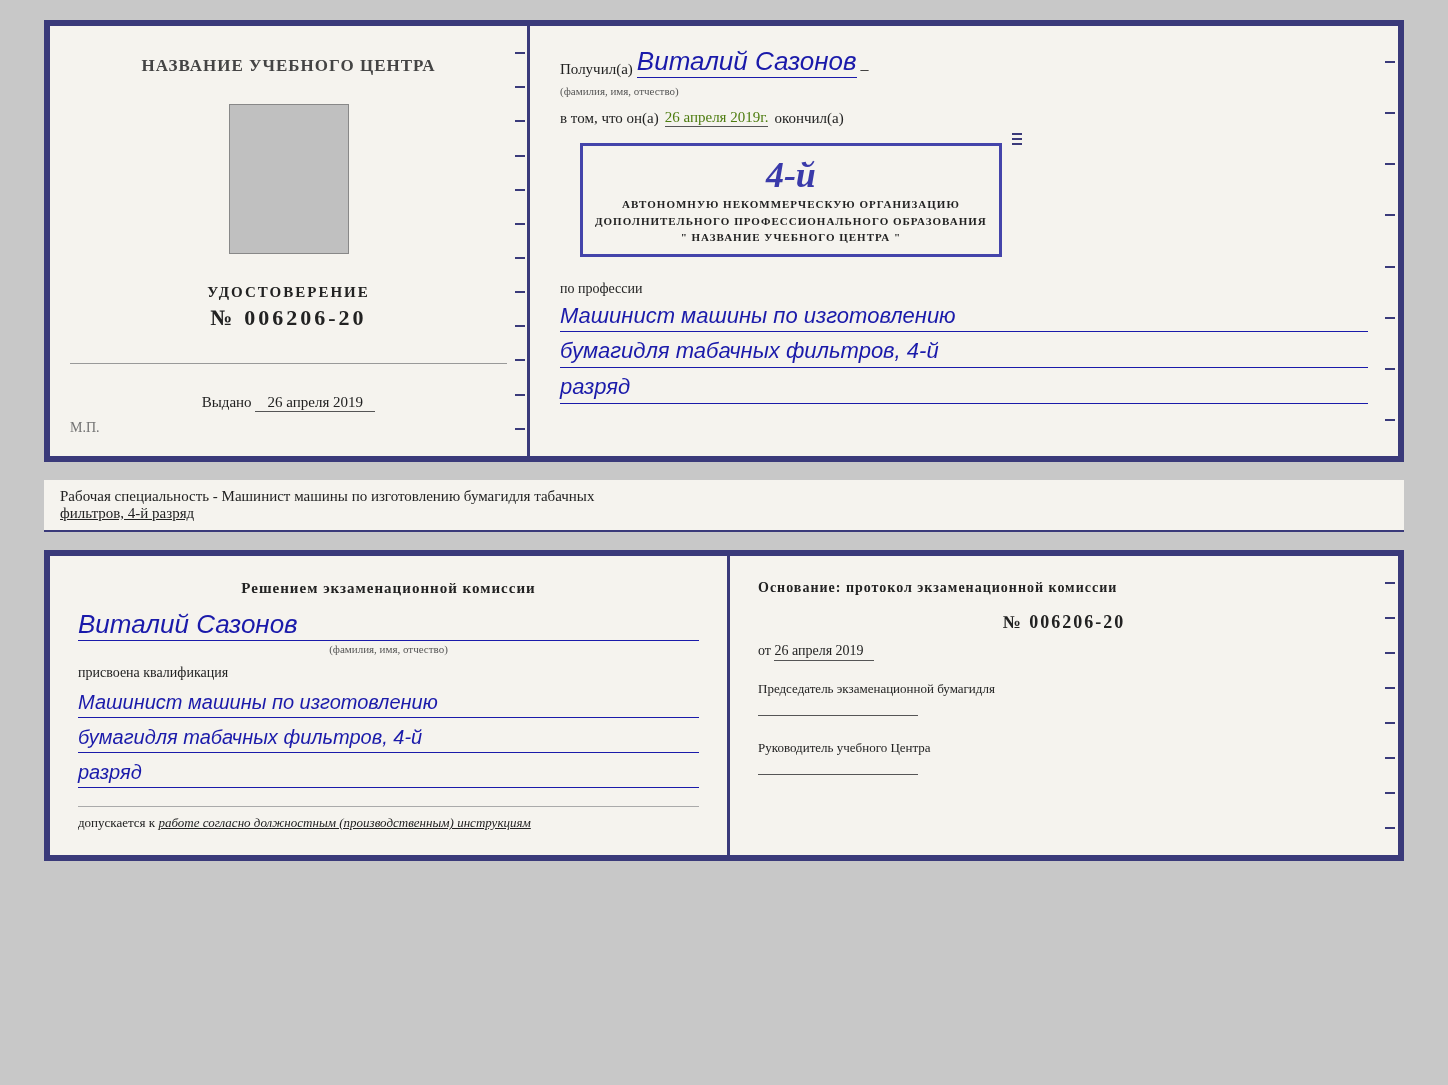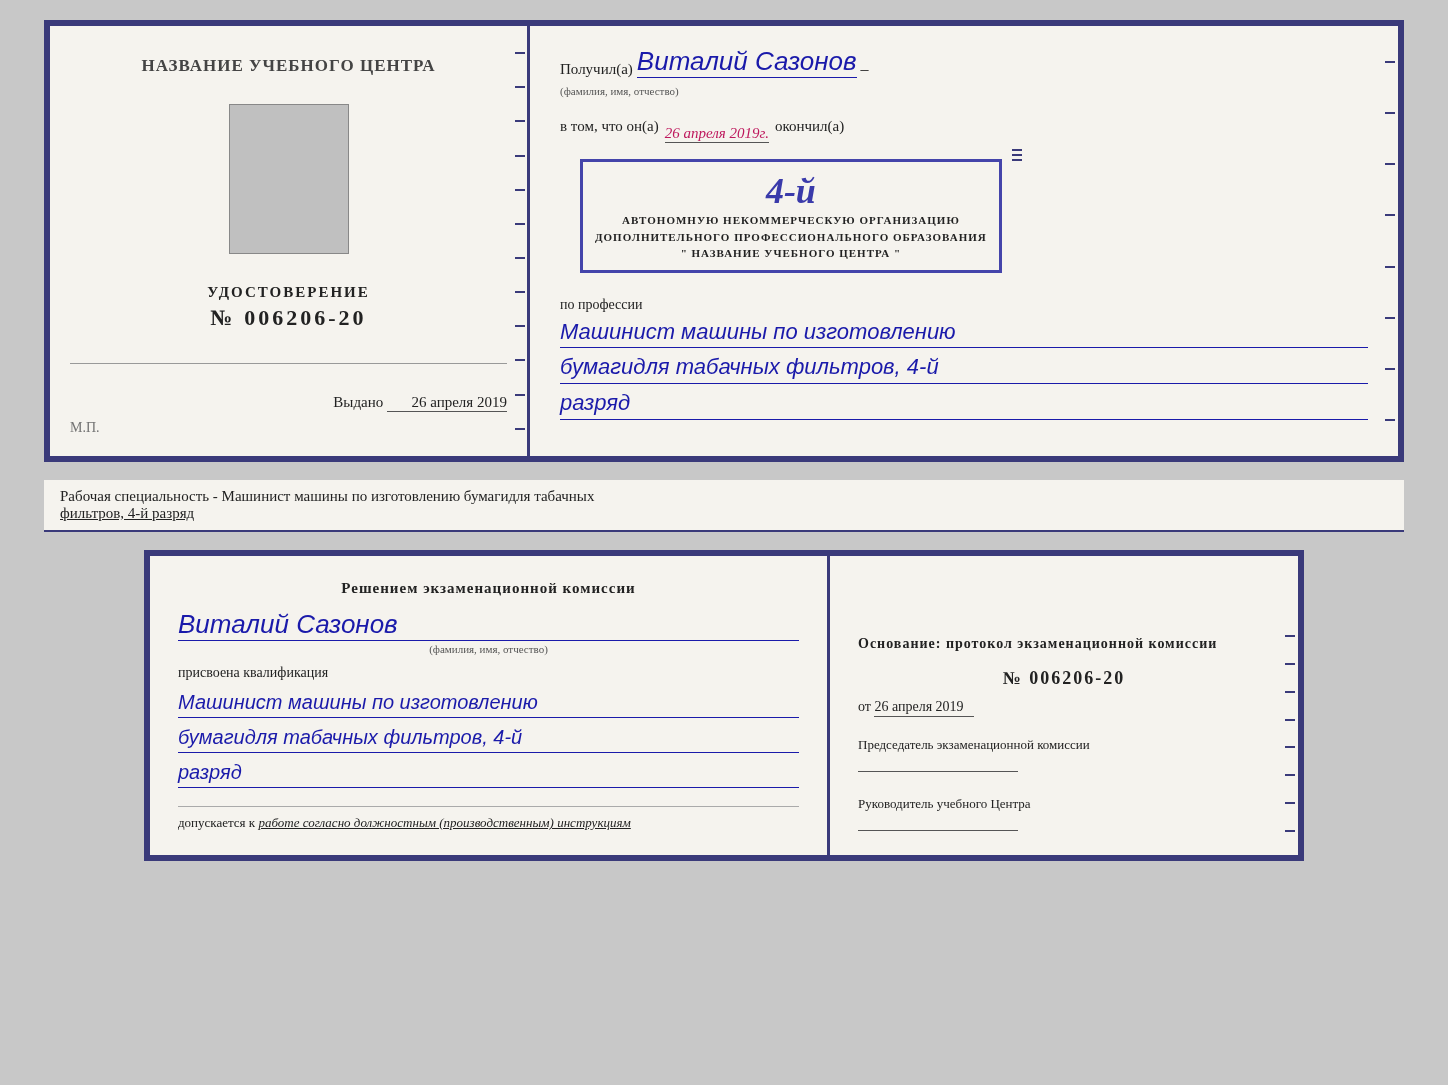--- a/index.html
+++ b/index.html
@@ -83,21 +83,21 @@
       font-weight: bold;
       letter-spacing: 3px;
       color: #222;
       margin-top: 4px;
     }
 
     .cert-issued {
       font-size: 15px;
       color: #222;
       margin-top: 30px;
-      text-align: right;
+      text-align: center;
       width: 100%;
     }
 
     .cert-issued-line {
       border-bottom: 1px solid #555;
       display: inline-block;
       min-width: 120px;
     }
 
     .mp-label {
@@ -144,27 +144,25 @@
       font-size: 15px;
       color: #222;
       margin: 10px 0 6px 0;
       display: flex;
       align-items: center;
       gap: 6px;
       flex-wrap: wrap;
     }
 
     .date-underline {
-      font-style: italic;
       border-bottom: 1px solid #555;
       min-width: 80px;
       display: inline-block;
-      color: #be185d;
-      font-size: 15px;
-      margin-top: 16px;
+      color: #4d7c0f;
+      font-size: 15px;
     }
 
     .stamp-box {
       border: 3px solid #4444aa;
       display: inline-block;
       padding: 8px 12px;
       margin: 10px 0 10px 20px;
       position: relative;
     }
 
@@ -212,25 +210,24 @@
       border-bottom: 2px solid #3a3a7a;
     }
 
     .underline-text {
       text-decoration: underline;
       color: #222;
     }
 
     
     .cert-bottom {
-      width: 1160px;
+      width: 1360px;
       display: flex;
       border: 6px solid #3a3a7a;
       background: #f5f3ee;
-      align-items: flex-end;
     }
 
     .cert-bottom-left {
       width: 680px;
       border-right: 3px solid #3a3a7a;
       padding: 24px 28px;
     }
 
     .cert-bottom-right {
       flex: 1;
@@ -473,21 +470,21 @@
     <div class="osnov-title">Основание: протокол  экзаменационной  комиссии</div>
 
     <span class="protocol-number">№ 006206-20</span>
 
     <div class="ot-date">
       <span>от</span>
       <span style="border-bottom:1px solid #555; min-width:100px; display:inline-block; padding-bottom:1px;">26 апреля 2019</span>
     </div>
 
     <div class="signature-block">
-      <div class="sig-label">Председатель экзаменационной комиссии</div>
+      <div class="sig-label">Председатель экзаменационной бумагидля</div>
       <span class="sig-line"></span>
     </div>
 
     <div class="signature-block" style="margin-top:24px;">
       <div class="sig-label">Руководитель учебного Центра</div>
       <span class="sig-line"></span>
     </div>
 
     <div class="right-strip">
       <div class="right-strip-line"></div>

